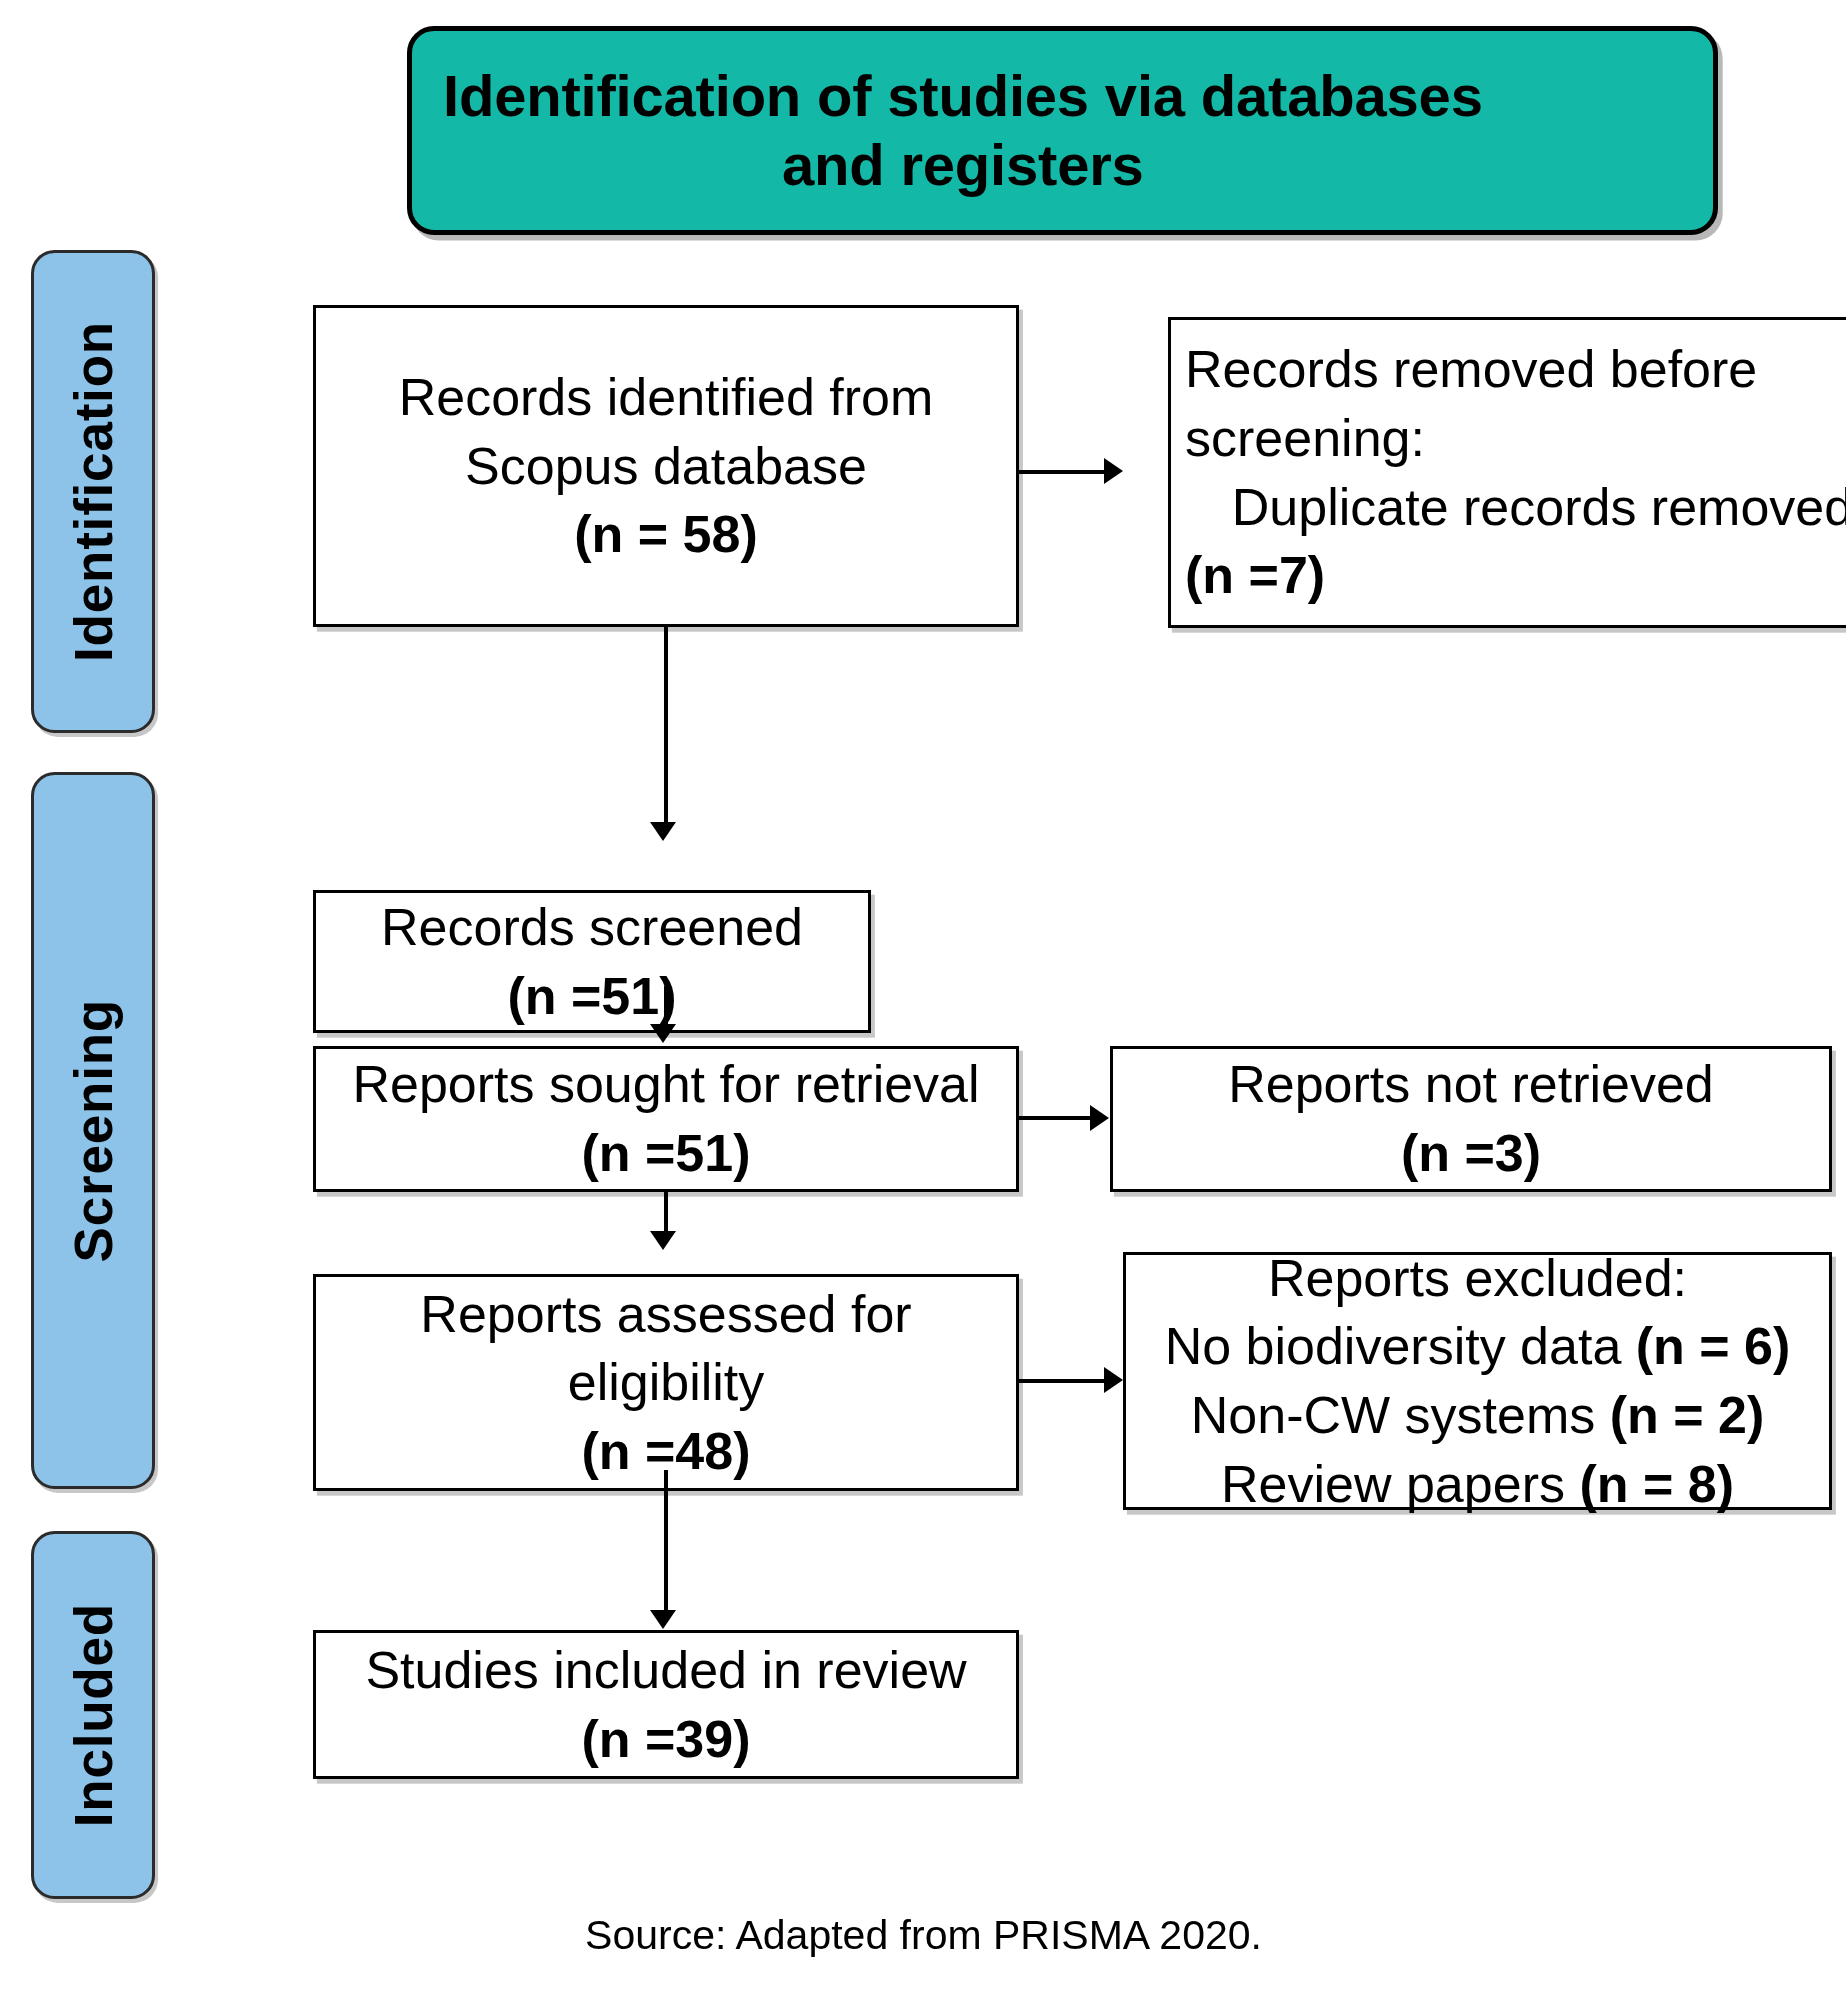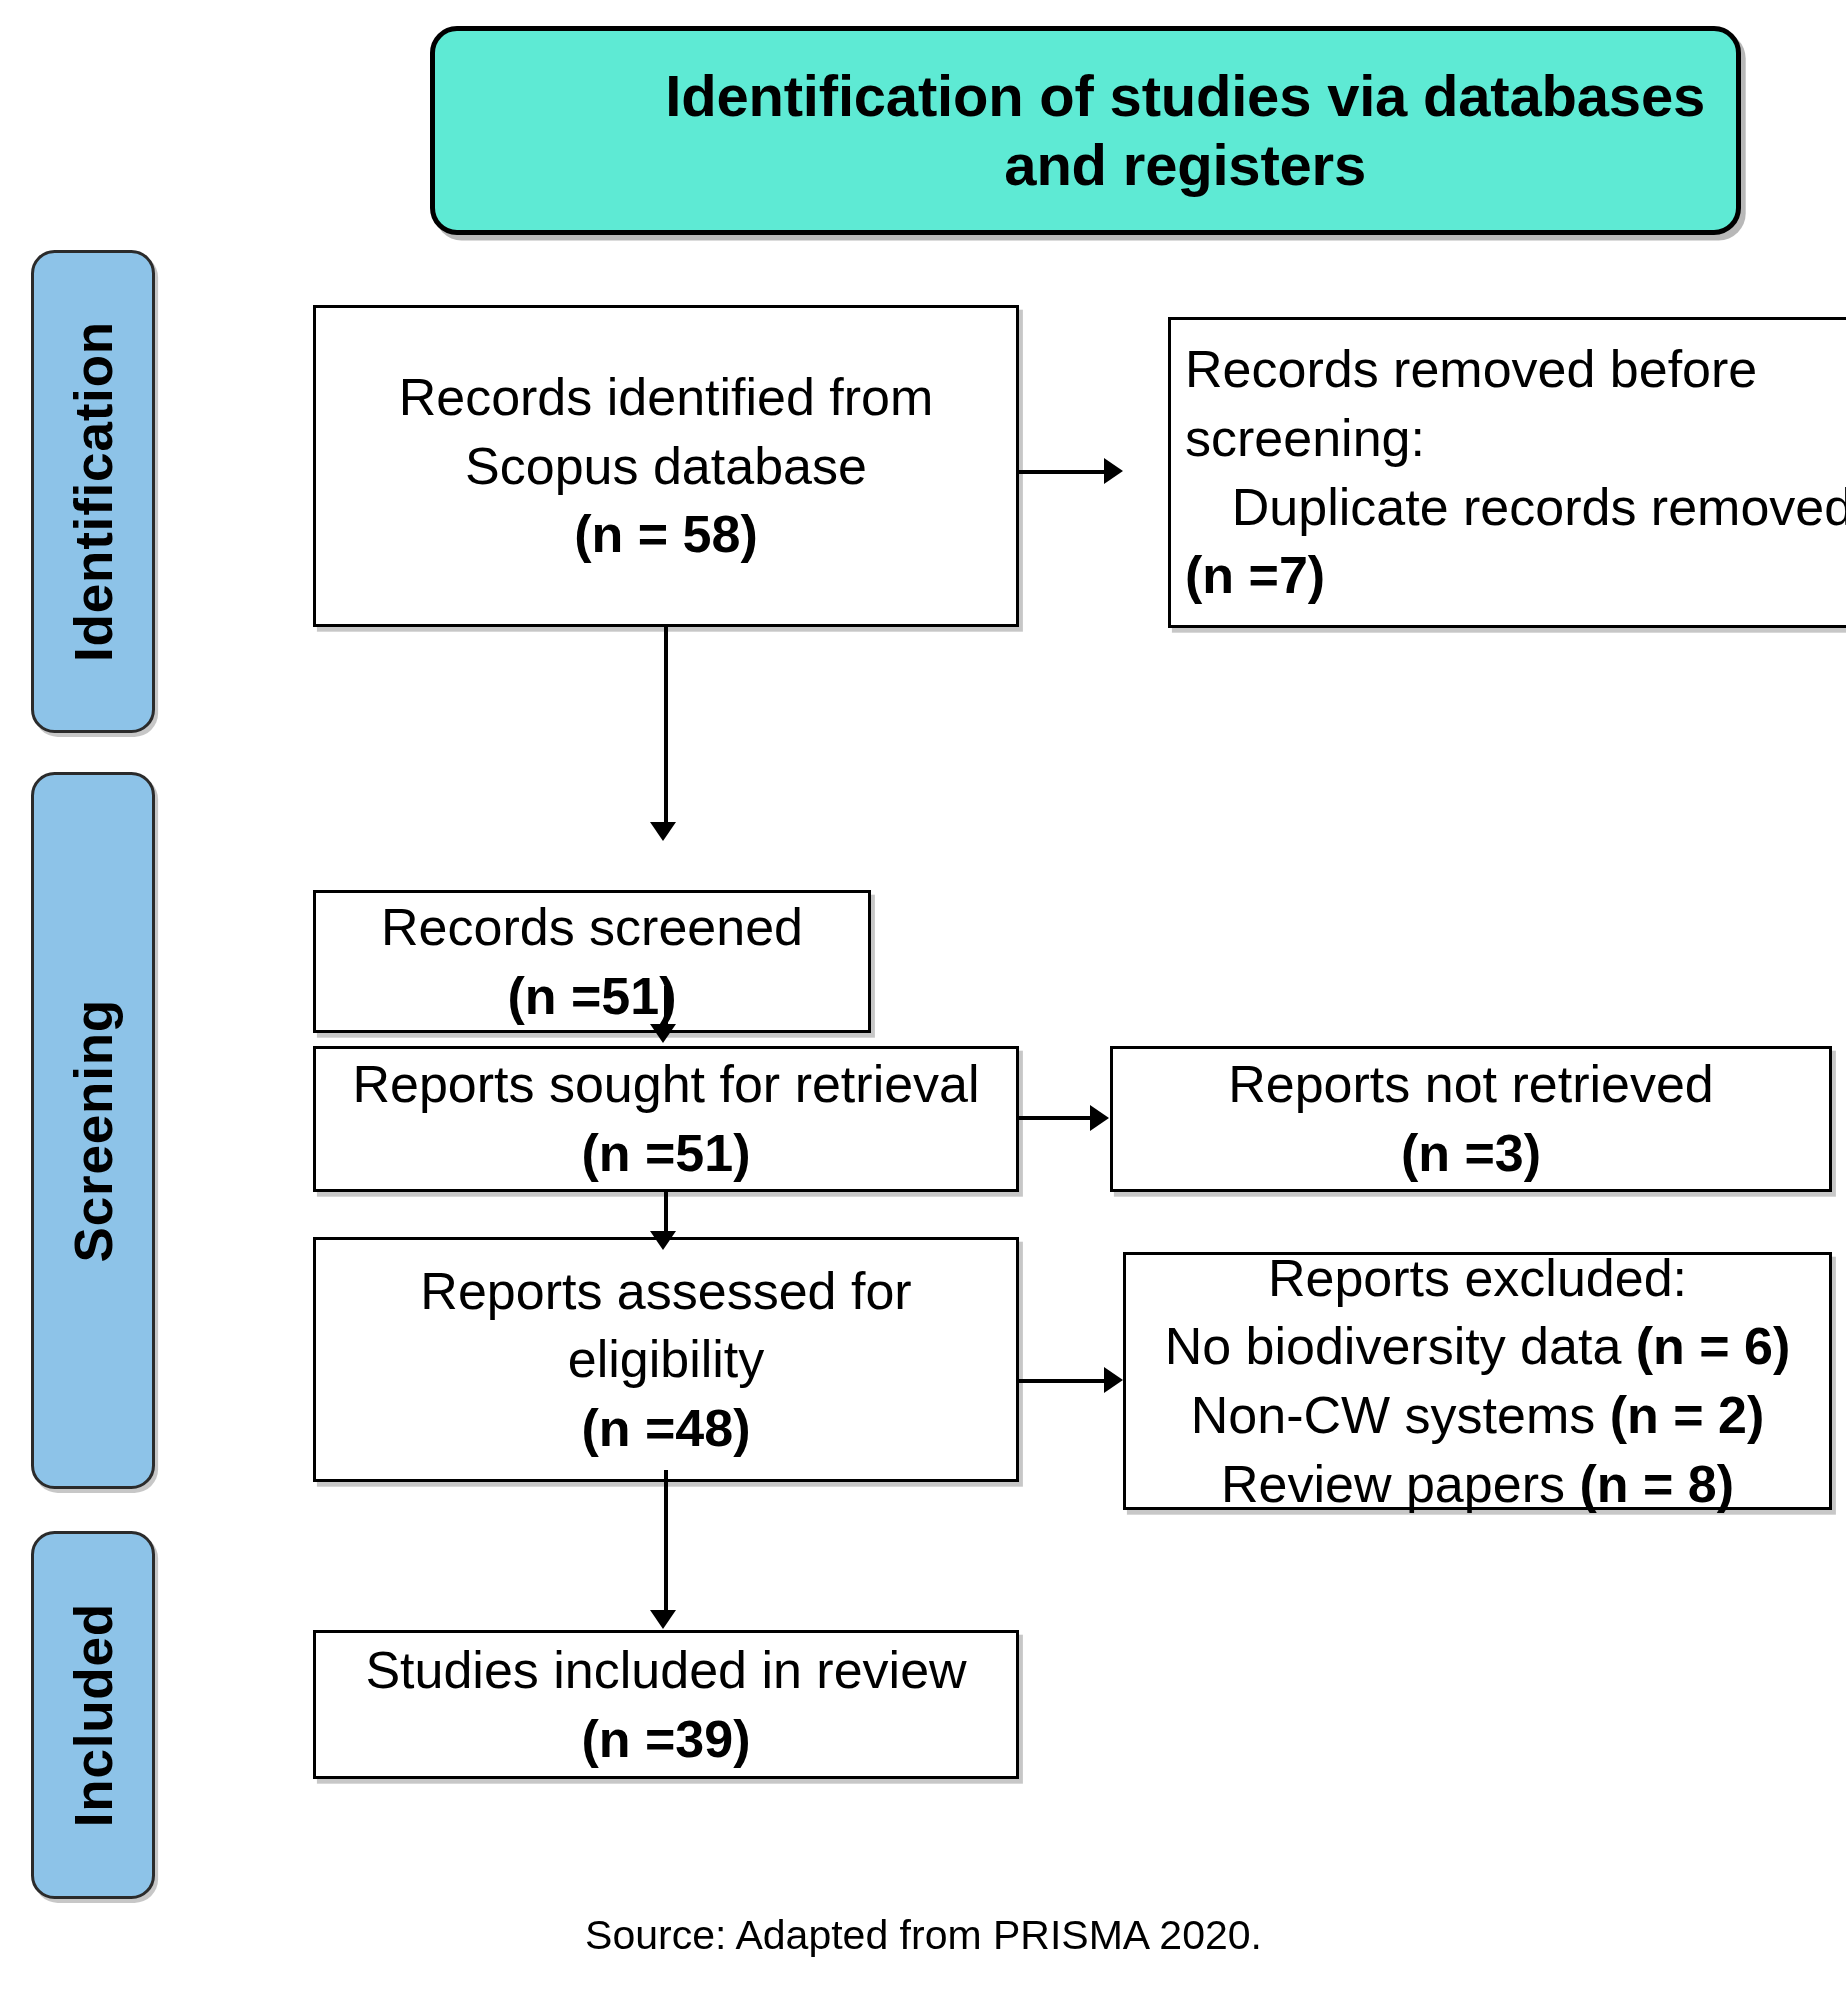--- a/index.html
+++ b/index.html
@@ -12,31 +12,31 @@
     width: 1847px;
     height: 1994px;
     background: #ffffff;
     font-family: "Liberation Sans", "DejaVu Sans", sans-serif;
     overflow: hidden;
   }
 
   
   .header-banner {
     position: absolute;
-    left: 430px;
+    left: 407px;
     top: 26px;
     width: 1311px;
     height: 209px;
-    background: #5eead4;
+    background: #14b8a6;
     border: 5.5px solid #000000;
     border-radius: 27px;
     box-sizing: border-box;
     display: flex;
     align-items: center;
-    justify-content: flex-end;
+    justify-content: flex-start;
     text-align: center;
     padding: 0 31px;
     box-shadow: 4.7px 5.5px 0 0 rgba(0,0,0,0.28);
   }
   .header-banner .title {
     font-size: 58px;
     font-weight: bold;
     color: #000000;
     line-height: 1.18;
     letter-spacing: -0.2px;
@@ -88,21 +88,21 @@
     padding: 7.9px 14px;
   }
   .box.left-align .box-text { text-align: left; width: 100%; }
   .box .bold { font-weight: bold; }
 
   #box-identified      { left: 313px;  top: 305px;  width: 706px;  height: 322px; }
   #box-removed         { left: 1123px; top: 317px;  width: 709px;  height: 311px; margin-left: 45px; }
   #box-screened        { left: 313px;  top: 843px; width: 558px;  height: 143px; margin-top: 47px; }
   #box-sought          { left: 313px;  top: 1046px; width: 706px;  height: 146px; }
   #box-not-retrieved   { left: 1110px; top: 1046px; width: 722px;  height: 146px; }
-  #box-assessed        { left: 313px;  top: 1237px; width: 706px;  height: 245px; justify-content: center; }
+  #box-assessed        { left: 313px;  top: 1274px; width: 706px;  height: 217px; justify-content: center; }
   #box-excluded        { left: 1123px; top: 1252px; width: 709px;  height: 258px; }
   #box-included        { left: 313px;  top: 1630px; width: 706px;  height: 149px; }
 
   
   .conn { position: absolute; }
   .v-line {
     background: #000000;
     width: 3.9px;
   }
   .h-line {

